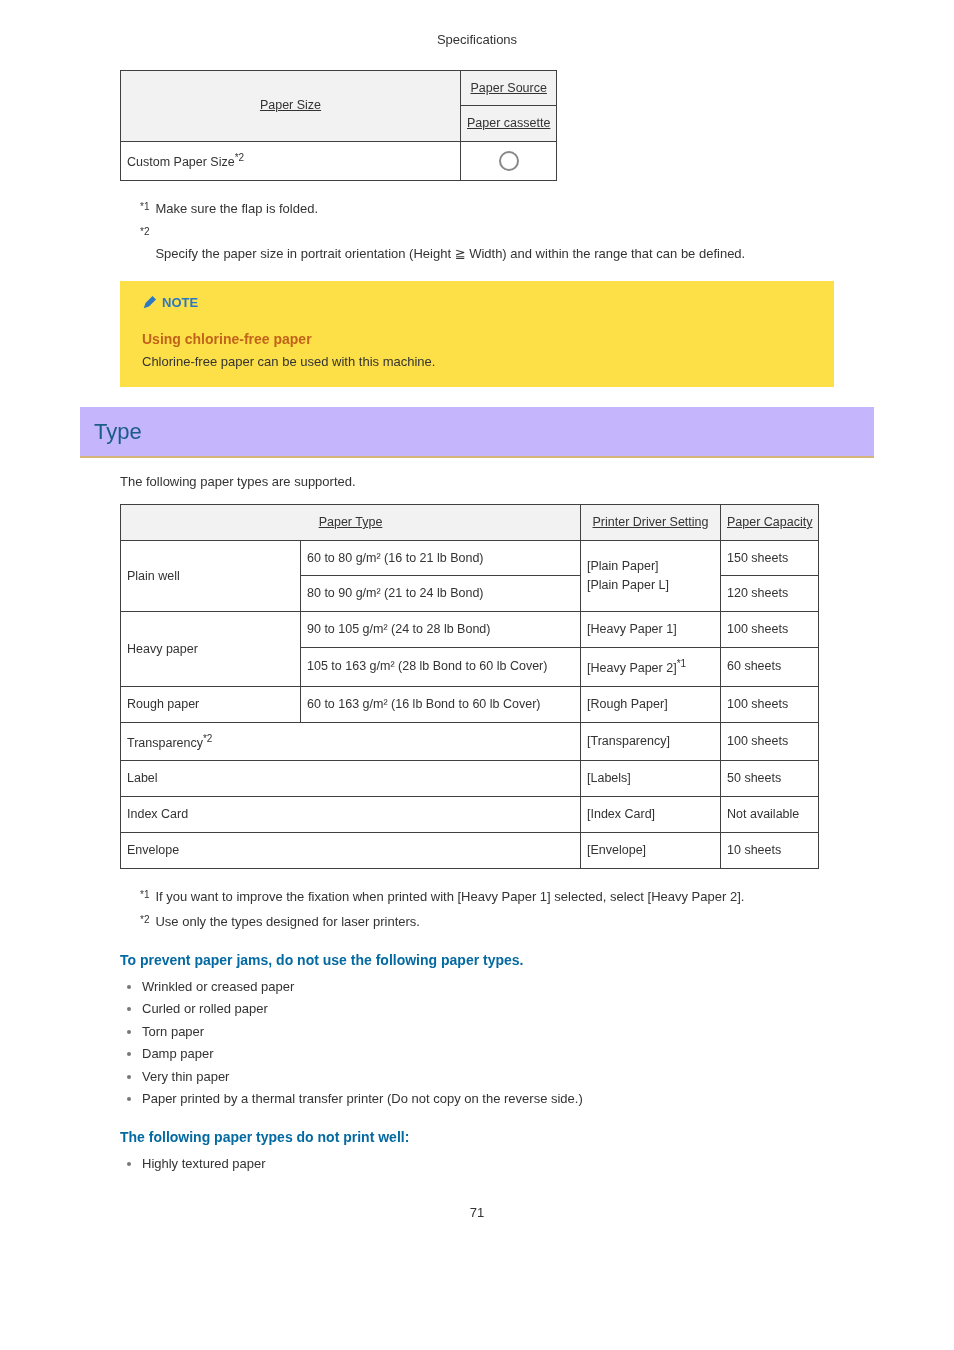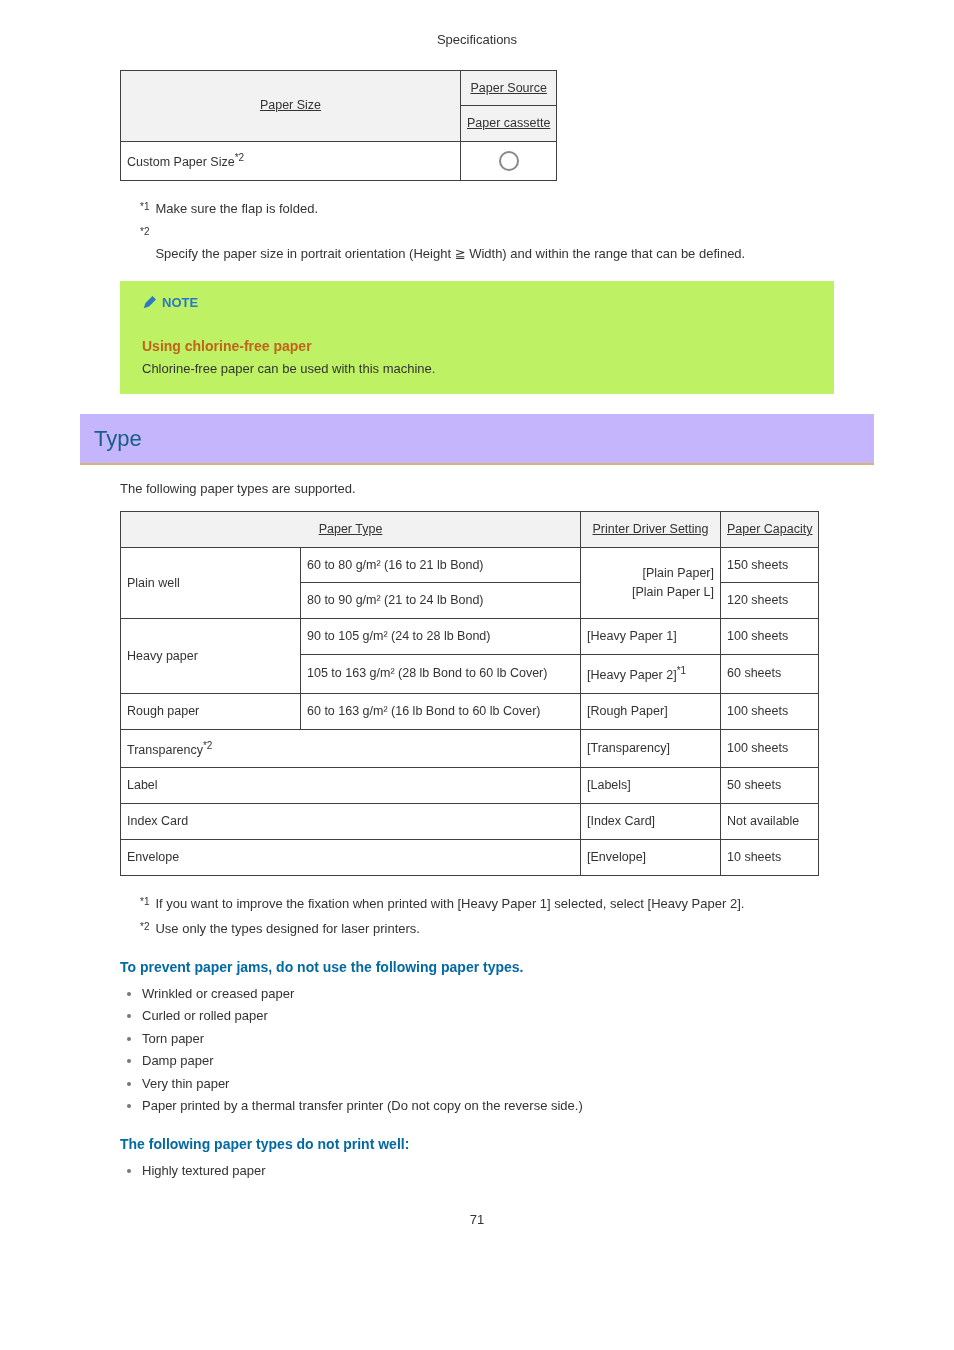--- a/index.html
+++ b/index.html
@@ -40,40 +40,40 @@
     display: inline-block;
     width: 20px; height: 20px;
     border: 2px solid #888;
     border-radius: 50%;
     vertical-align: middle;
   }
   .footnotes { margin-left: 60px; }
   .footnote { margin: 6px 0; display:flex; }
   .fn-num { font-size: 10px; vertical-align: super; margin-right:6px;}
   .note-box {
-    background: #bef264;
+    background: #fde047;
     padding: 12px 22px 16px 22px;
     margin: 18px 40px;
   }
   .note-label {
     color: #2b78c4;
     font-weight: bold;
     display: inline-flex;
     align-items: center;
     gap: 6px;
     margin-bottom: 10px;
   }
   .pen-icon {
     width:14px; height:14px;
     display:inline-block;
   }
   .note-box h4 {
     color: #c1631a;
     font-size: 14px;
-    margin: 13px 0 2px 0;
+    margin: 6px 0 2px 0;
   }
   .section-title {
     background: #c4b5fd;
     border-bottom: 2px solid #d6b57a;
     color: #1a5c8a;
     font-size: 22px;
     padding: 8px 14px;
     margin: 20px 0 14px 0;
   }
   .body-text { margin-left: 40px; margin-bottom: 12px; }
@@ -151,21 +151,21 @@
 <table class="t2">
   <tbody>
       <tr>
     <th colspan="2" style="width:460px;">Paper Type</th>
     <th style="width:140px;">Printer Driver Setting</th>
     <th>Paper Capacity</th>
   </tr>
   <tr>
     <td rowspan="2" style="width:180px;">Plain well</td>
     <td>60 to 80 g/m² (16 to 21 lb Bond)</td>
-    <td rowspan="2" style="white-space:pre-line;text-align:right;">[Plain Paper]
+    <td rowspan="2" style="white-space:pre-line;">[Plain Paper]
 [Plain Paper L]</td>
     <td>150 sheets</td>
   </tr>
   <tr>
     <td>80 to 90 g/m² (21 to 24 lb Bond)</td>
     <td>120 sheets</td>
   </tr>
   <tr>
     <td rowspan="2">Heavy paper</td>
     <td>90 to 105 g/m² (24 to 28 lb Bond)</td>

